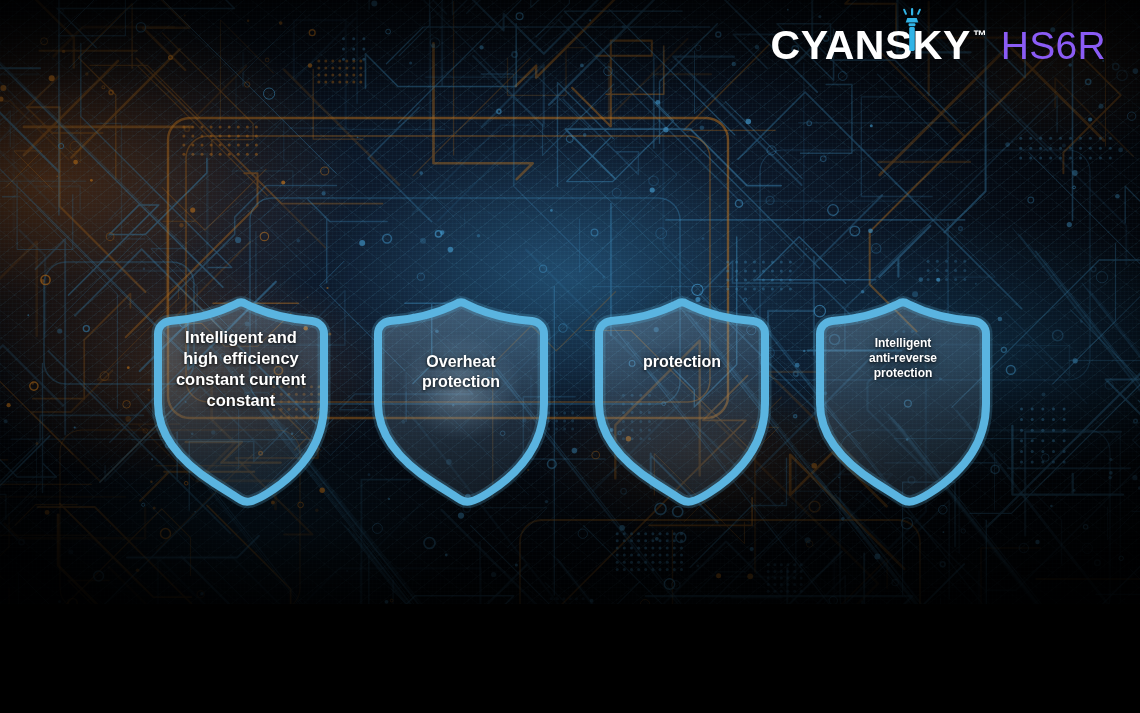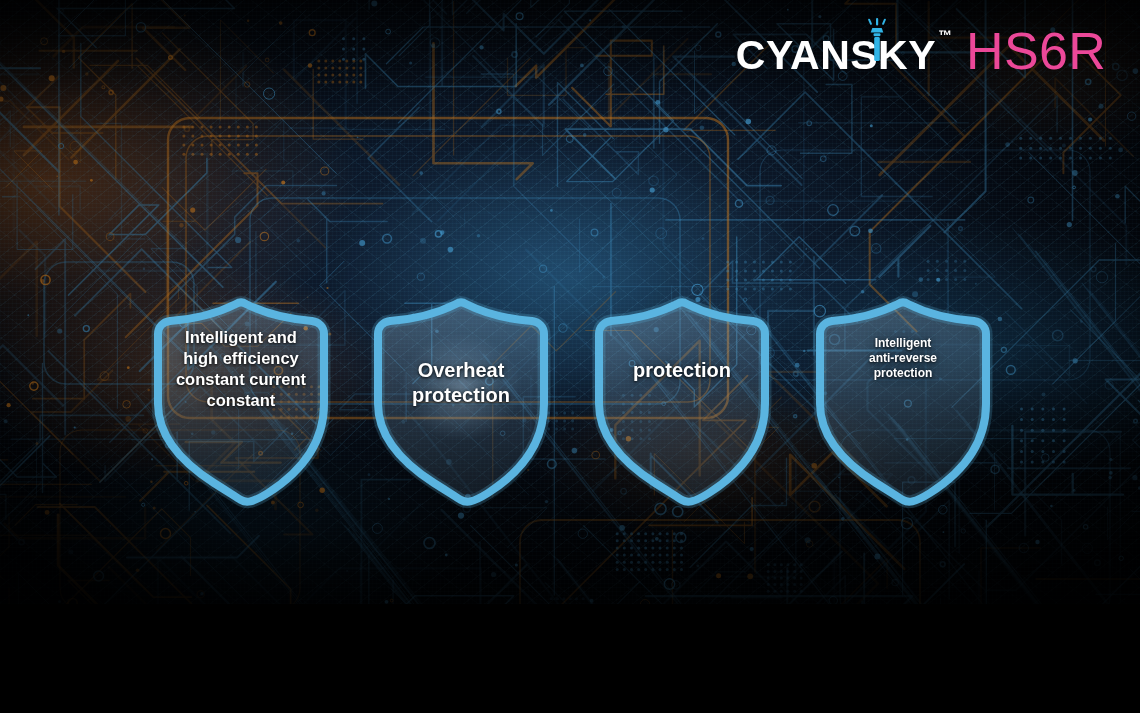--- a/index.html
+++ b/index.html
@@ -97,23 +97,23 @@
   }
   .logo-tm{
     font-size:14px;
     font-weight:bold;
     color:#ffffff;
     margin-left:2px;
     align-self:flex-start;
     margin-top:2px;
   }
   .logo-model{
-    font-size:52px;
+    font-size:39px;
     font-weight:normal;
-    color:#ec4899;
+    color:#8b5cf6;
     margin-left:14px;
     letter-spacing:.3px;
     line-height:1;
   }
 
   
   #headline{
     position:absolute;
     top:155px; left:0; right:0;
     text-align:center;
@@ -154,21 +154,21 @@
     left:9px; right:9px;
     text-align:center;
     color:#ffffff;
     font-weight:bold;
     line-height:1.27;
     text-shadow:0 1px 3px rgba(0,0,0,.85), 0 0 10px rgba(0,0,0,.55);
     pointer-events:none;
   }
   .shield-label.lines-4{ top:27px; font-size:16.5px; }
   .shield-label.lines-3{ top:36px; font-size:12px;  }
-  .shield-label.lines-2{ top:58px; font-size:20px;}
+  .shield-label.lines-2{ top:52px; font-size:16px;}
 
   .glow-patch{
     position:absolute;
     pointer-events:none;
     mix-blend-mode:screen;
   }
 </style>
 </head>
 <body>
 

